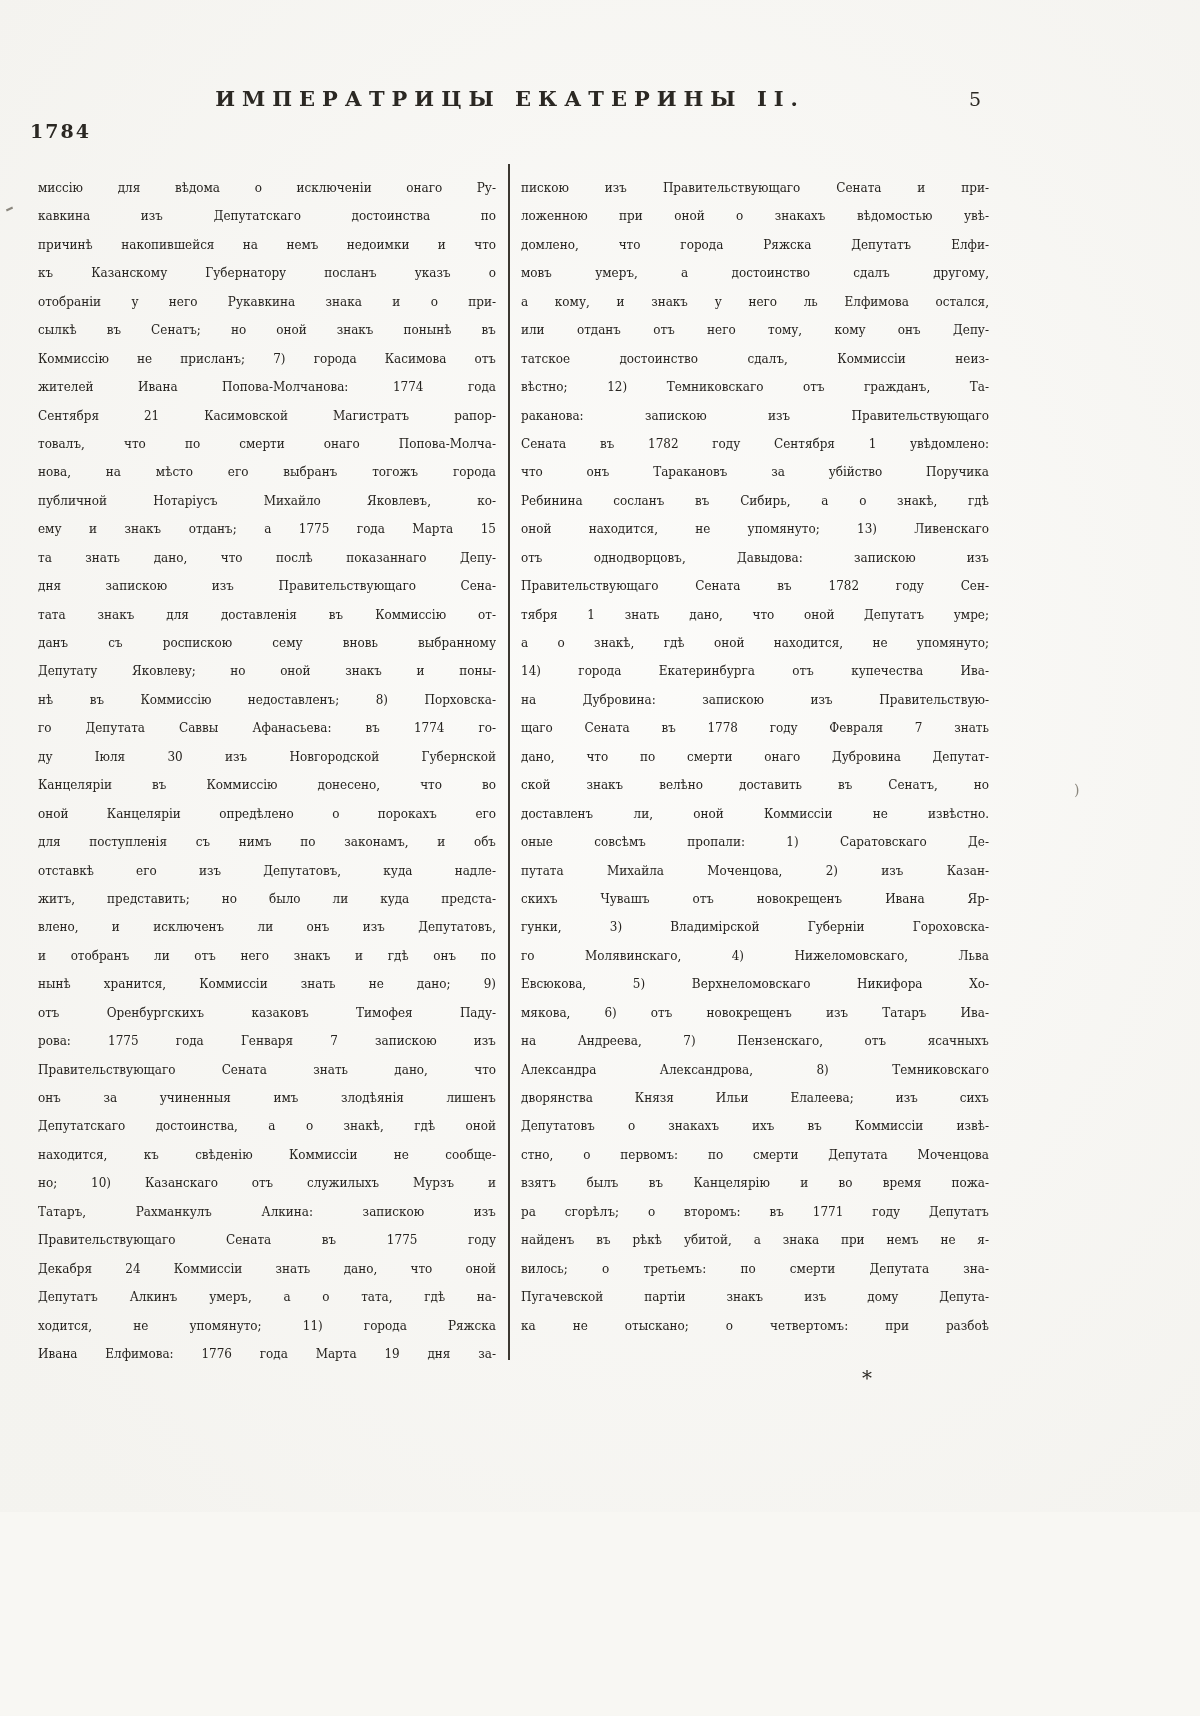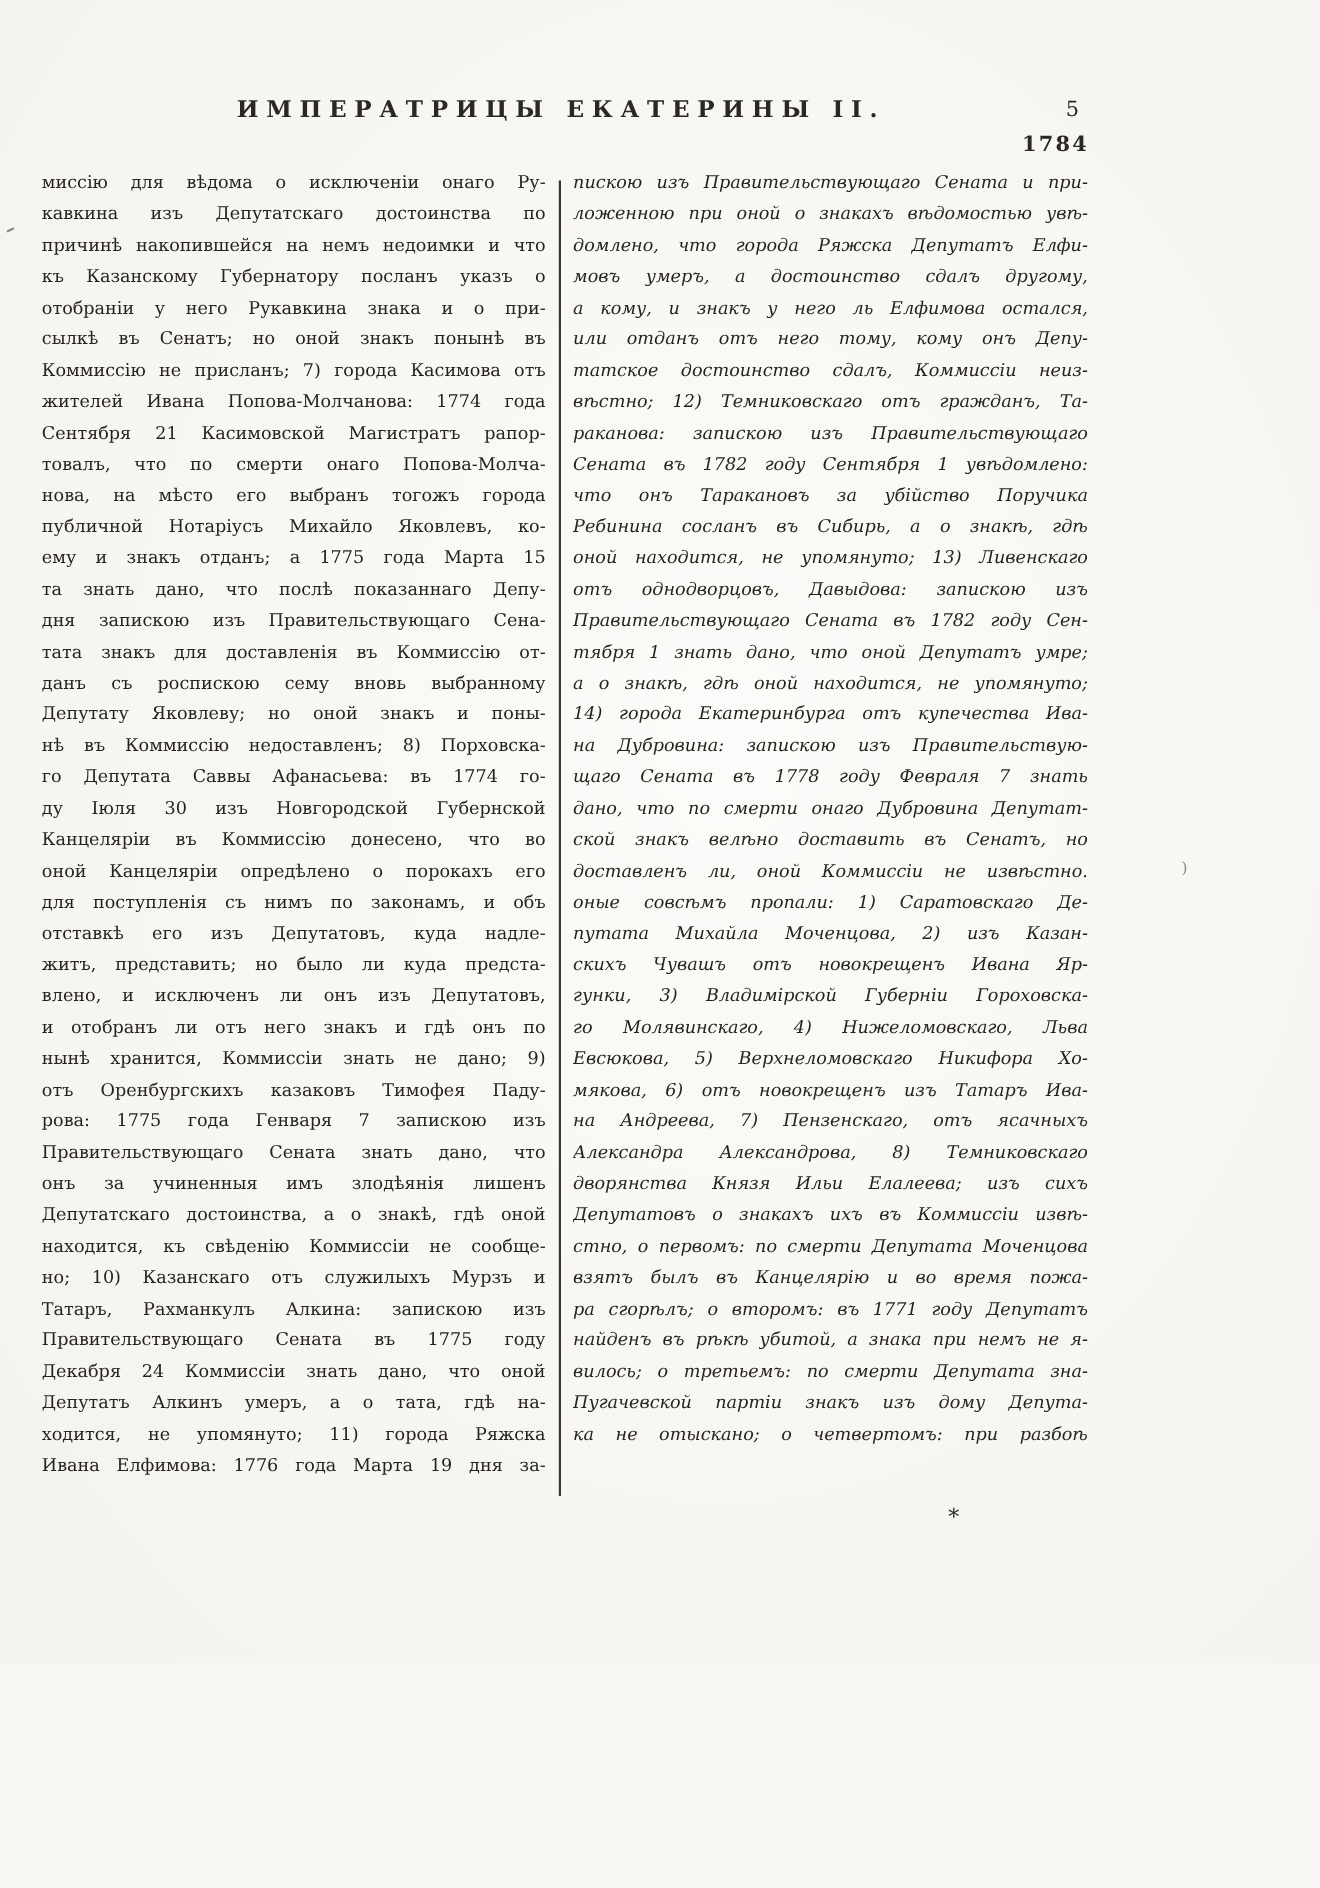--- a/index.html
+++ b/index.html
@@ -44,39 +44,38 @@
     width: 40px;
     text-align: center;
     font-size: 19px;
     color: #2b2823;
   }
   .year-heading {
     position: absolute;
     top: 120px;
     left: 30px;
     width: 960px;
-    text-align: right;
+    text-align: left;
     font-size: 19px;
     font-weight: bold;
     letter-spacing: 2px;
     color: #2b2823;
   }
   .column {
     position: absolute;
-    top: 152px;
-    font-size: 16px;
+    top: 174px;
+    font-size: 12px;
   }
   .column-left {
     left: 38px;
     width: 458px;
   }
   .column-right {
     left: 521px;
     width: 468px;
-    font-style: italic;
   }
   .line {
     height: 28.45px;
     line-height: 28.45px;
     text-align: justify;
     text-align-last: justify;
     overflow: hidden;
     white-space: normal;
   }
   .column-divider {

